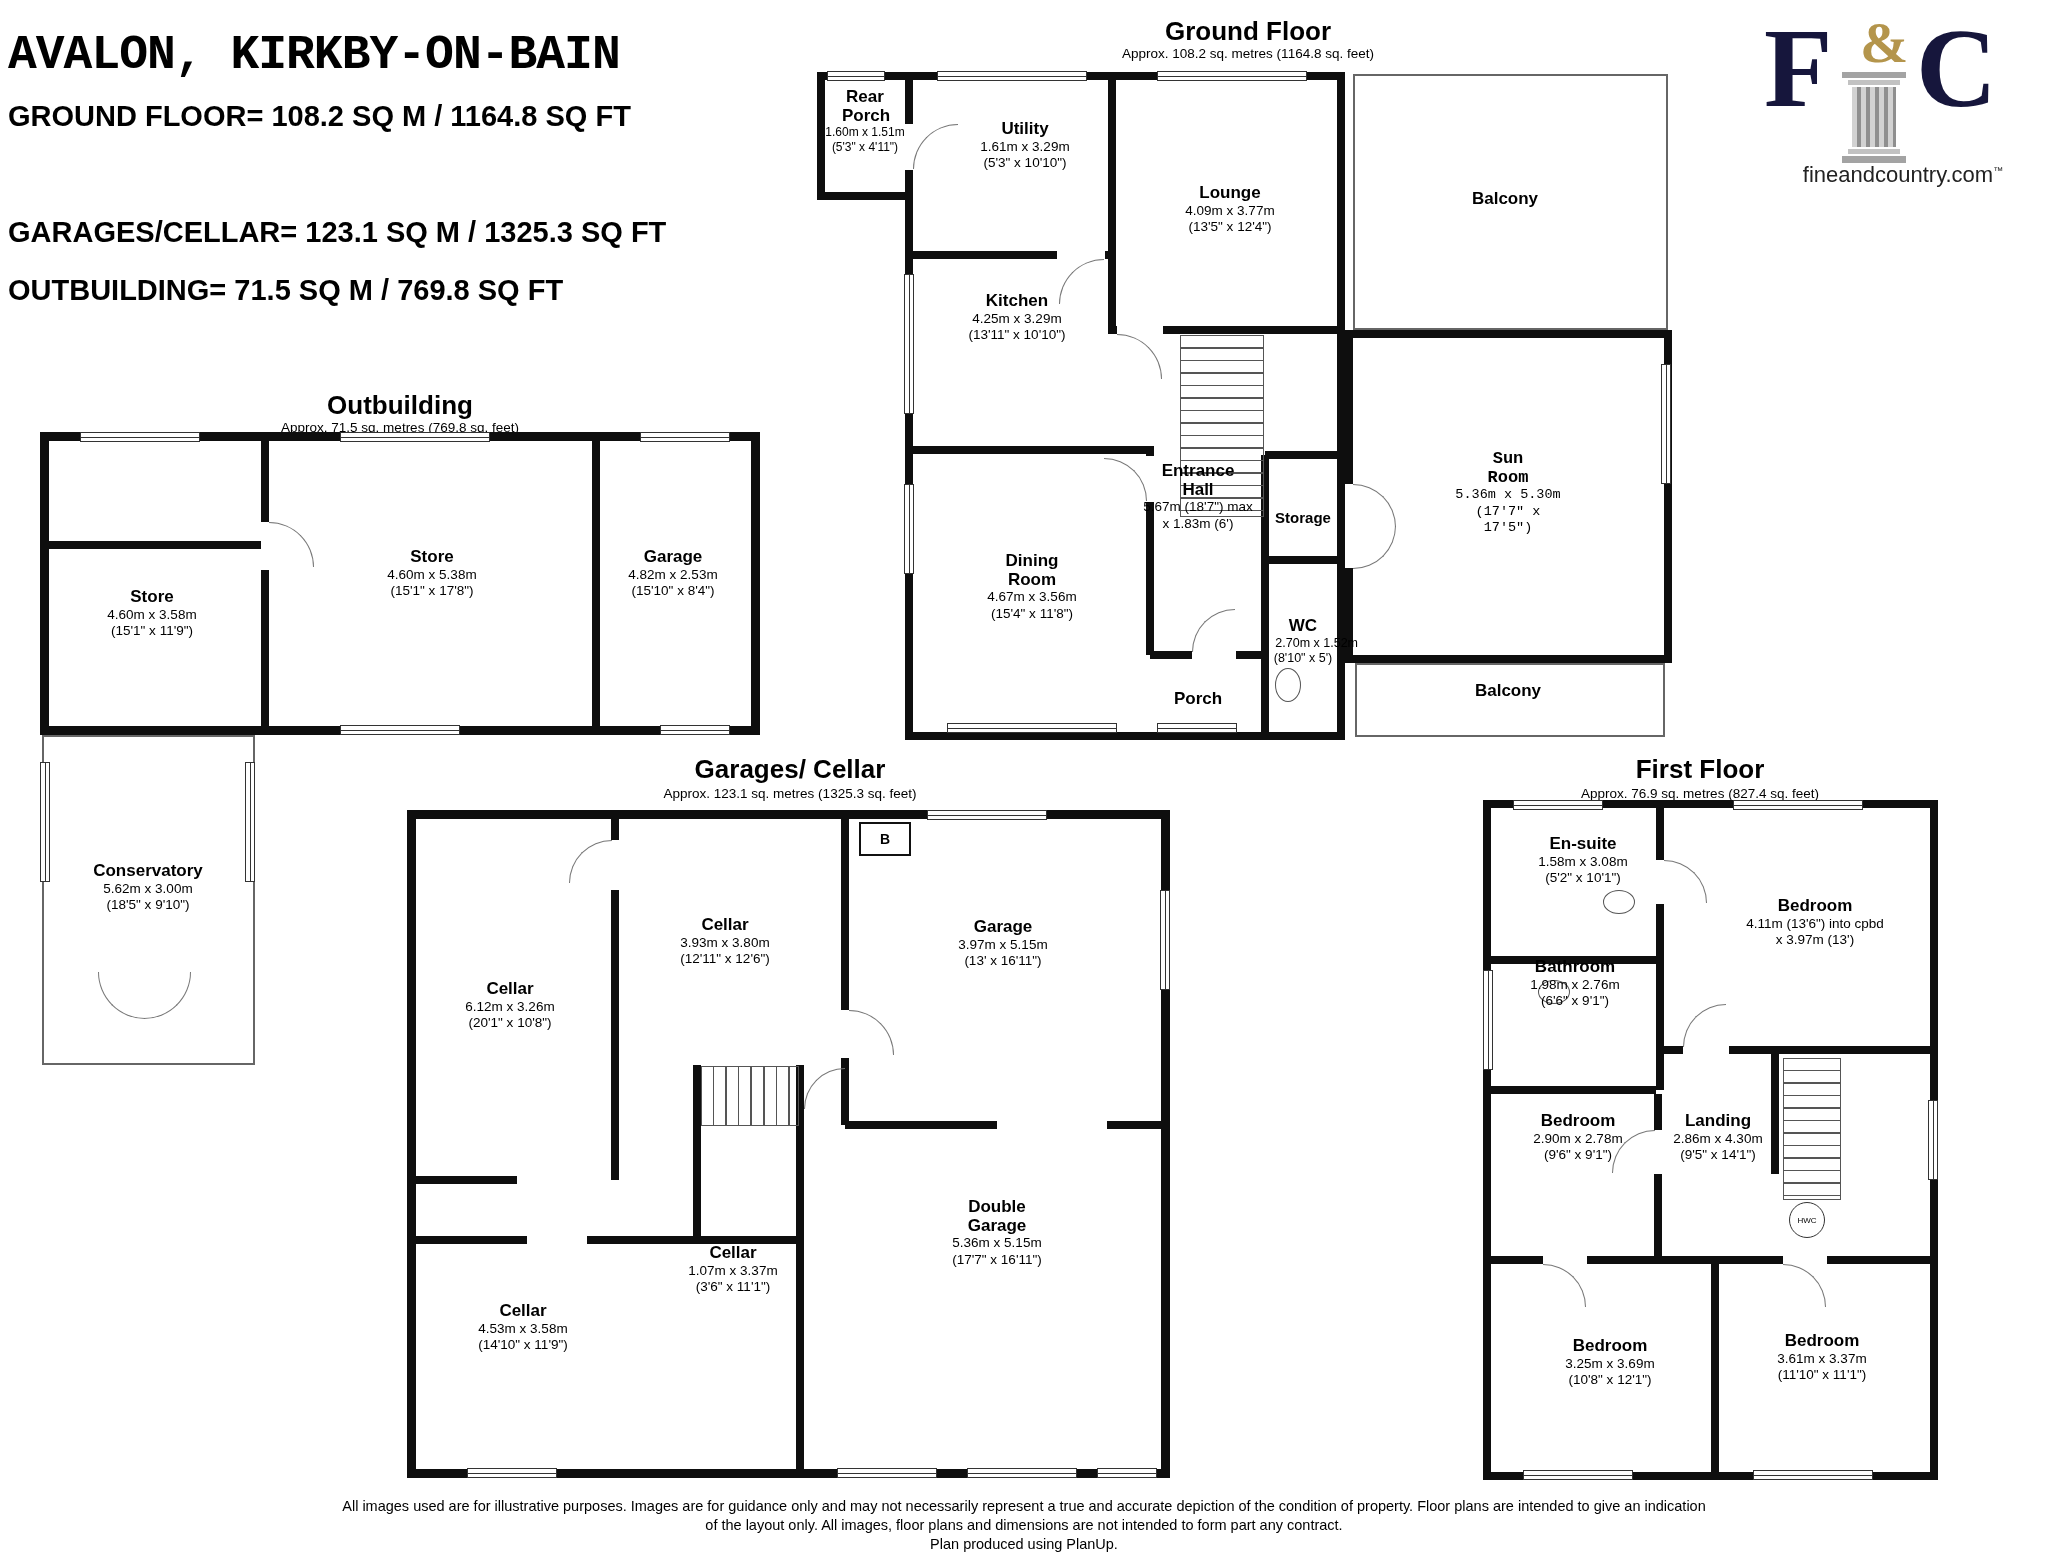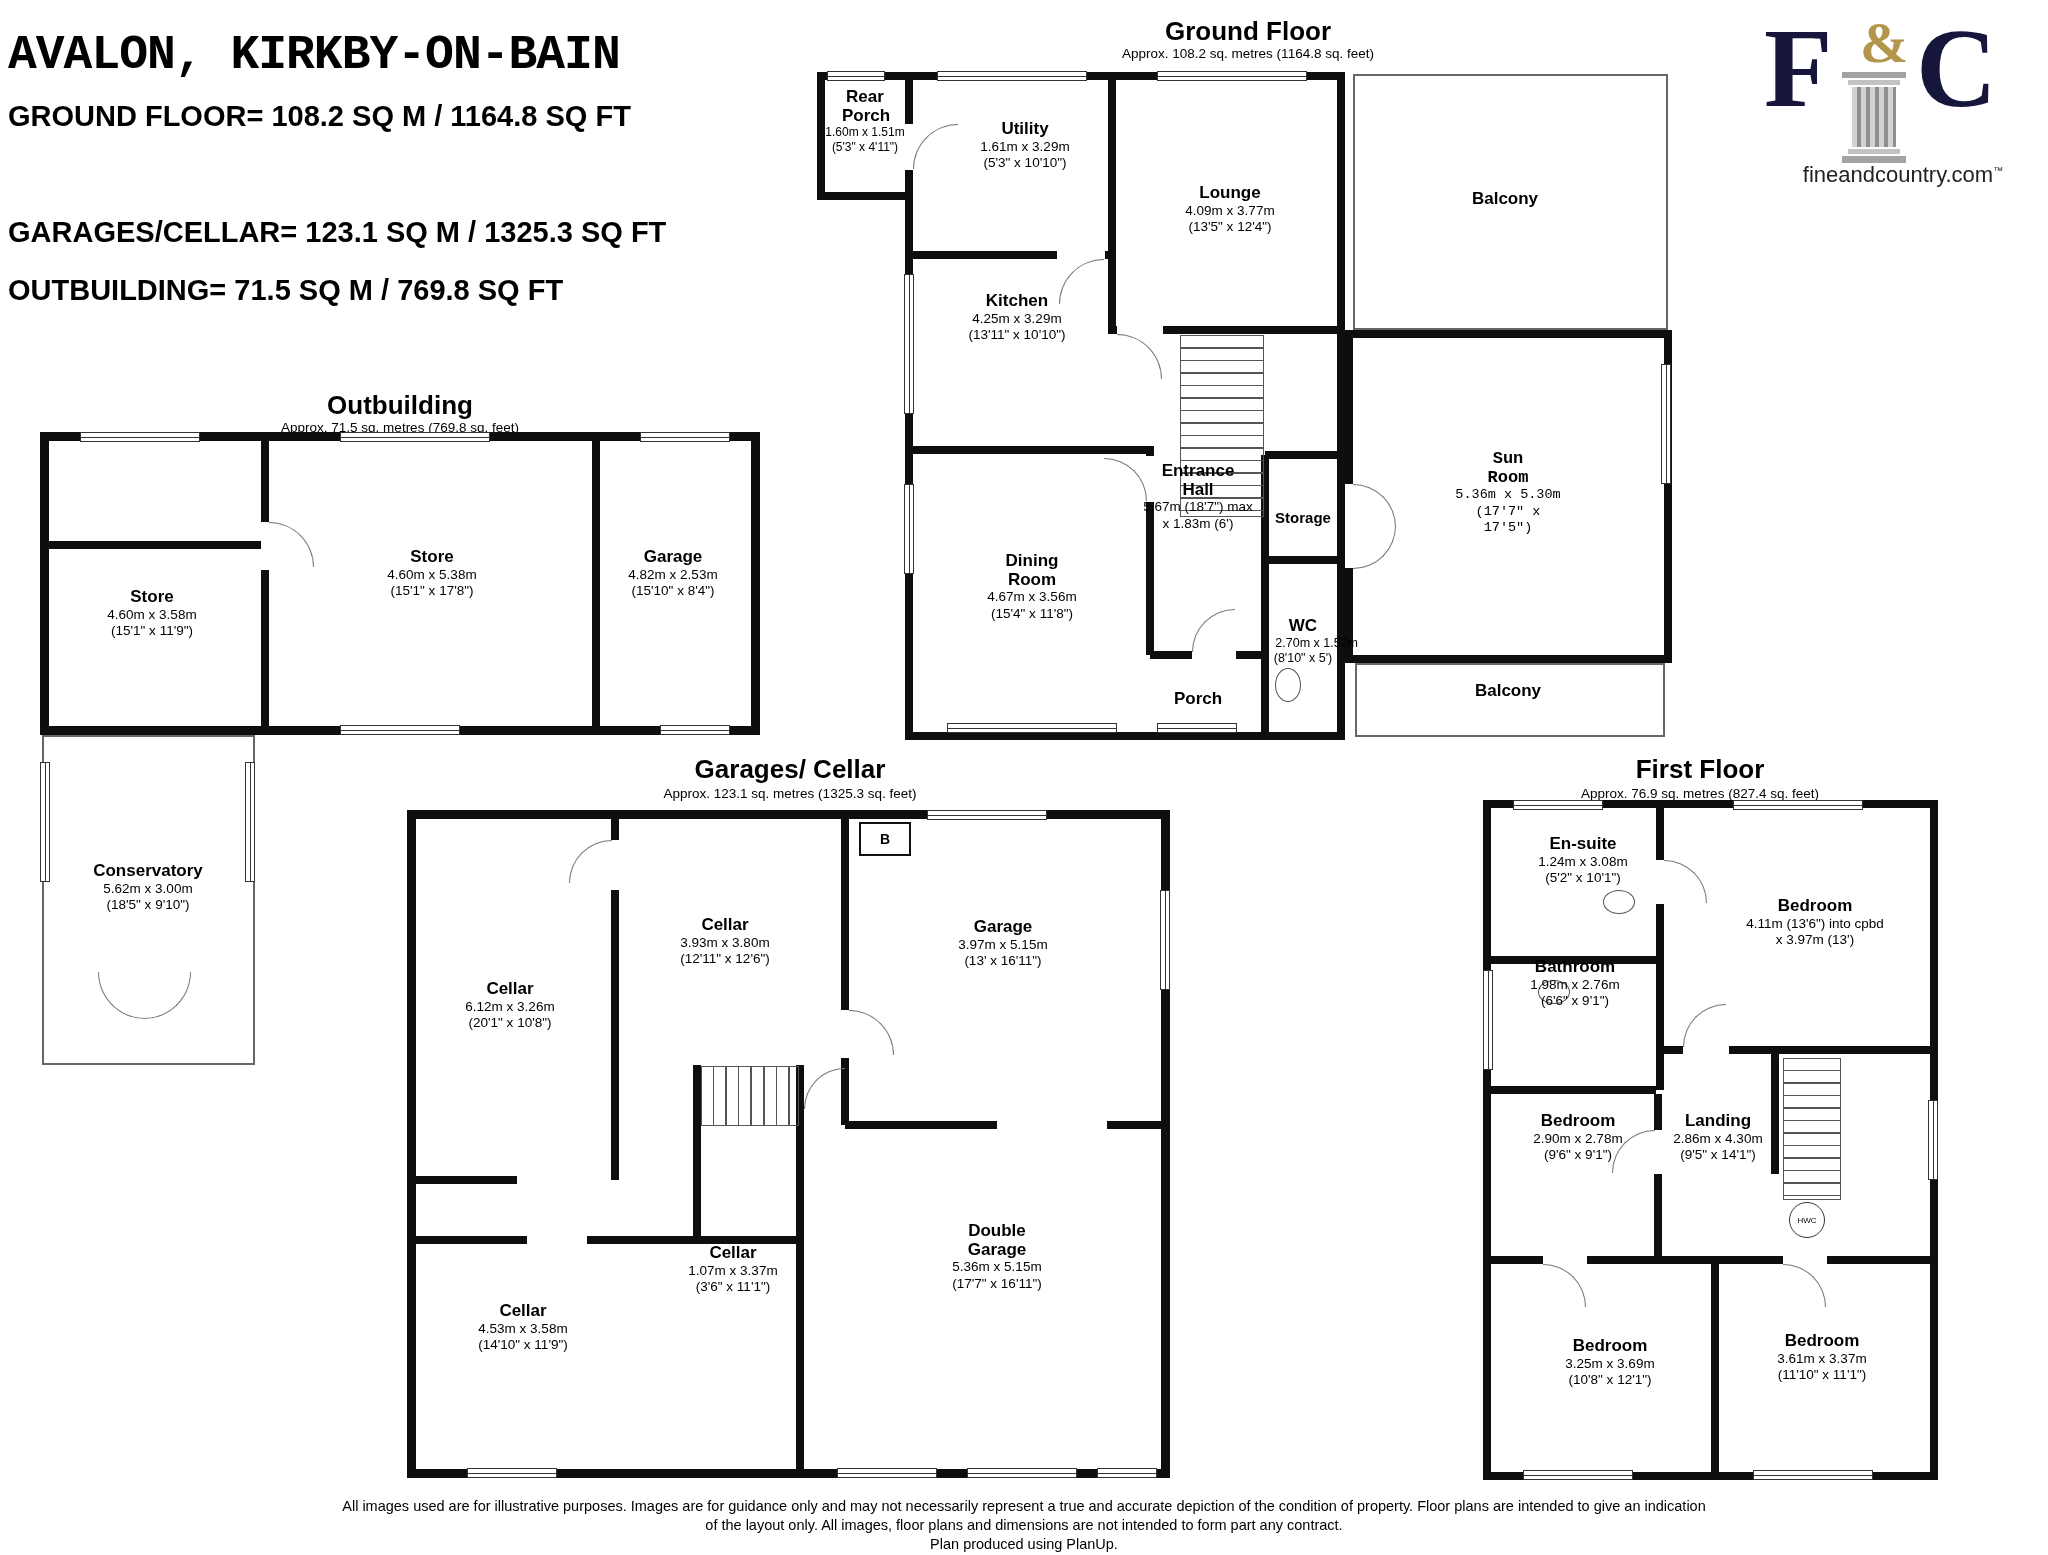--- a/index.html
+++ b/index.html
@@ -278,21 +278,21 @@
     <div class="rlabel" style="left:246px;top:434px;width:160px;">
       <div class="rname">Cellar</div>
       <div class="rdim">1.07m x 3.37m</div>
       <div class="rdim">(3'6" x 11'1")</div>
     </div>
     <div class="rlabel" style="left:36px;top:492px;width:160px;">
       <div class="rname">Cellar</div>
       <div class="rdim">4.53m x 3.58m</div>
       <div class="rdim">(14'10" x 11'9")</div>
     </div>
-    <div class="rlabel" style="left:510px;top:388px;width:160px;margin-top:24px;">
+    <div class="rlabel" style="left:510px;top:388px;width:160px;">
       <div class="rname n80">Double Garage</div>
       <div class="rdim">5.36m x 5.15m</div>
       <div class="rdim">(17'7" x 16'11")</div>
     </div>
   </div>
 
   <div class="ptitle" style="left:1500px;top:754px;width:400px;">First Floor</div>
   <div class="psub" style="left:1500px;top:786px;width:400px;">Approx. 76.9 sq. metres (827.4 sq. feet)</div>
 
   <div class="plan" style="left:1483px;top:800px;width:455px;height:680px;">
@@ -329,21 +329,21 @@
     <div class="winv" style="left:0px;top:170px;height:100px;"></div>
     <div class="winh" style="left:40px;top:670px;width:110px;"></div>
     <div class="winh" style="left:270px;top:670px;width:120px;"></div>
     <div class="winv" style="left:445px;top:300px;height:80px;"></div>
 
     <div class="fix" style="left:120px;top:90px;width:30px;height:22px;"></div>
     <div class="fix" style="left:55px;top:180px;width:30px;height:22px;"></div>
 
     <div class="rlabel" style="left:20px;top:35px;width:160px;">
       <div class="rname">En-suite</div>
-      <div class="rdim">1.24m x 3.08m</div>
+      <div class="rdim">1.58m x 3.08m</div>
       <div class="rdim">(5'2" x 10'1")</div>
     </div>
     <div class="rlabel" style="left:227px;top:97px;width:210px;">
       <div class="rname">Bedroom</div>
       <div class="rdim">4.11m (13'6") into cpbd</div>
       <div class="rdim">x 3.97m (13')</div>
     </div>
     <div class="rlabel" style="left:12px;top:158px;width:160px;">
       <div class="rname">Bathroom</div>
       <div class="rdim">1.98m x 2.76m</div>

